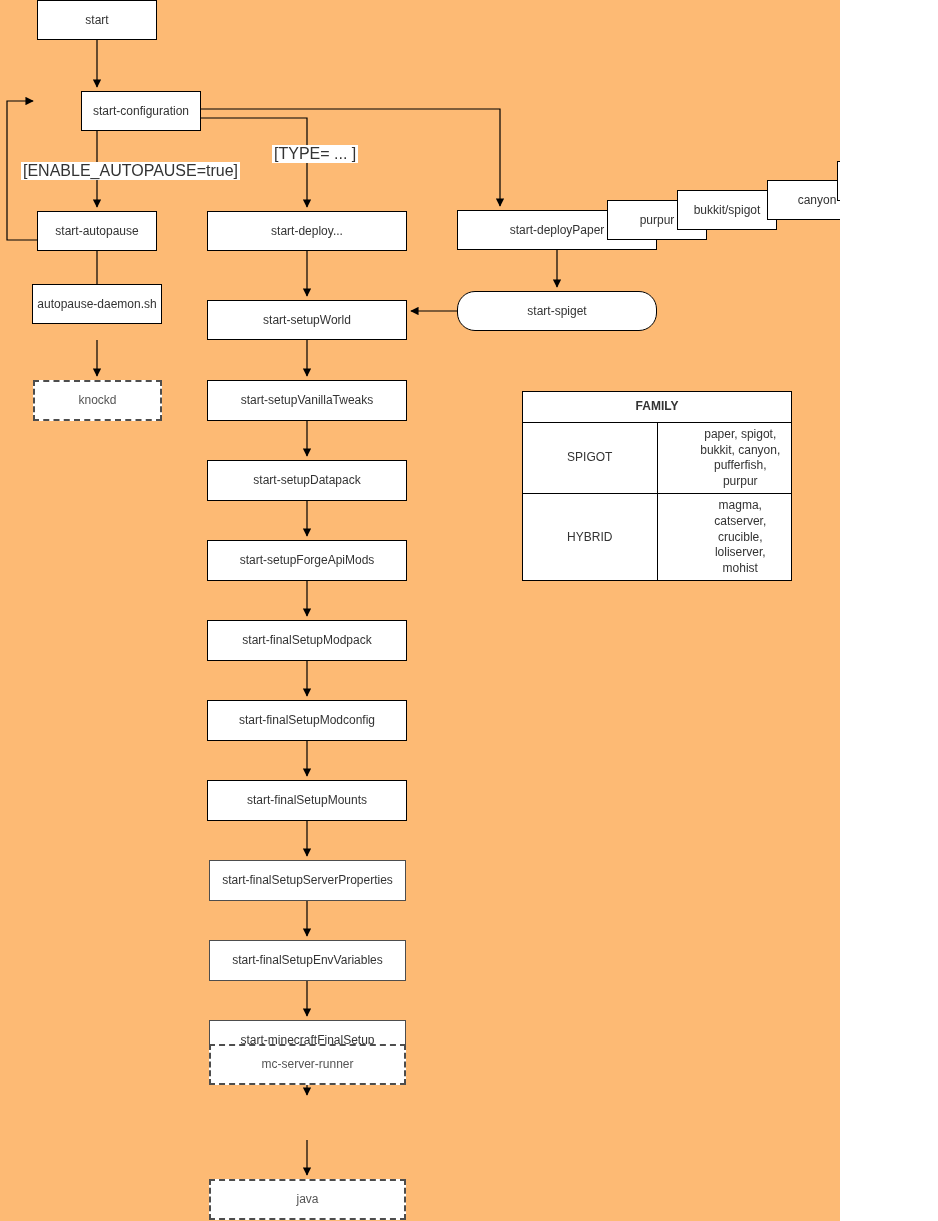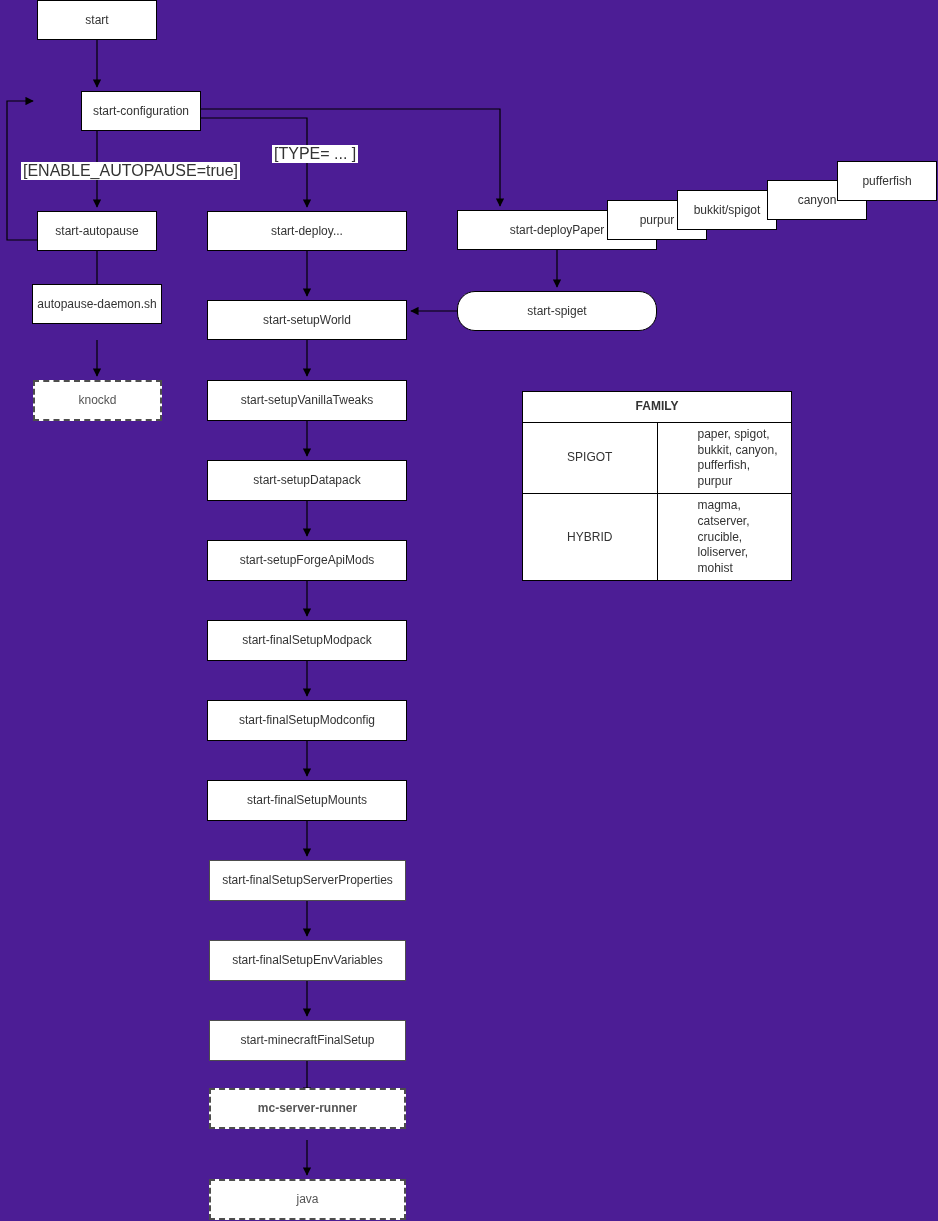--- a/index.html
+++ b/index.html
@@ -2,23 +2,23 @@
 <html><head>
 <meta charset="utf-8">
 <style>
   html, body {
     margin: 0;
     padding: 0;
     background: #ffffff;
   }
   #canvas {
     position: relative;
-    width: 938px;
+    width: 840px;
     height: 1221px;
-    background: #4c1d95;
+    background: #fdba74;
     font-family: "Liberation Sans", sans-serif;
     overflow: hidden;
   }
   #edges {
     position: absolute;
     left: 0;
     top: 0;
     width: 938px;
     height: 1221px;
   }
@@ -74,21 +74,21 @@
     font-weight: bold;
     height: 26px;
     padding: 2px 4px;
   }
   #family-table td.fam-name {
     width: 88px;
     text-align: center;
     white-space: nowrap;
   }
   #family-table td.fam-members {
-    text-align: left;
+    text-align: center;
     padding-left: 40px;
   }
 </style>
 </head>
 <body>
 
 <div id="canvas">
 
   <svg id="edges" viewBox="0 0 938 1221" width="938" height="1221" xmlns="http://www.w3.org/2000/svg">
     <defs>
@@ -142,21 +142,21 @@
       <div class="node" style="left: 207px; top: 300px; width: 200px; height: 40px; z-index: 11;">start-setupWorld</div>
       <div class="node" style="left: 207px; top: 380px; width: 200px; height: 41px; z-index: 12;">start-setupVanillaTweaks</div>
       <div class="node" style="left: 207px; top: 460px; width: 200px; height: 41px; z-index: 13;">start-setupDatapack</div>
       <div class="node" style="left: 207px; top: 540px; width: 200px; height: 41px; z-index: 14;">start-setupForgeApiMods</div>
       <div class="node" style="left: 207px; top: 620px; width: 200px; height: 41px; z-index: 15;">start-finalSetupModpack</div>
       <div class="node" style="left: 207px; top: 700px; width: 200px; height: 41px; z-index: 16;">start-finalSetupModconfig</div>
       <div class="node" style="left: 207px; top: 780px; width: 200px; height: 41px; z-index: 17;">start-finalSetupMounts</div>
       <div class="node thick" style="left: 209px; top: 860px; width: 197px; height: 41px; z-index: 18;">start-finalSetupServerProperties</div>
       <div class="node thick" style="left: 209px; top: 940px; width: 197px; height: 41px; z-index: 19;">start-finalSetupEnvVariables</div>
       <div class="node thick" style="left: 209px; top: 1020px; width: 197px; height: 41px; z-index: 20;">start-minecraftFinalSetup</div>
-      <div class="node dashed" style="left: 209px; top: 1088px; width: 197px; height: 41px; z-index: 21; font-weight: bold;">mc-server-runner</div>
+      <div class="node dashed" style="left: 209px; top: 1044px; width: 197px; height: 41px; z-index: 21;">mc-server-runner</div>
       <div class="node dashed" style="left: 209px; top: 1179px; width: 197px; height: 41px; z-index: 22;">java</div>
       <div class="node" style="left: 457px; top: 210px; width: 200px; height: 40px; z-index: 23;">start-deployPaper</div>
       <div class="node" style="left: 607px; top: 200px; width: 100px; height: 40px; z-index: 24;">purpur</div>
       <div class="node" style="left: 677px; top: 190px; width: 100px; height: 40px; z-index: 25;">bukkit/spigot</div>
       <div class="node" style="left: 767px; top: 180px; width: 100px; height: 40px; z-index: 26;">canyon</div>
       <div class="node" style="left: 837px; top: 161px; width: 100px; height: 40px; z-index: 27;">pufferfish</div>
       <div class="node" style="left: 457px; top: 291px; width: 200px; height: 40px; z-index: 28; border-radius: 18px;">start-spiget</div>
     </div>
 
   <div id="edge-labels-layer">

